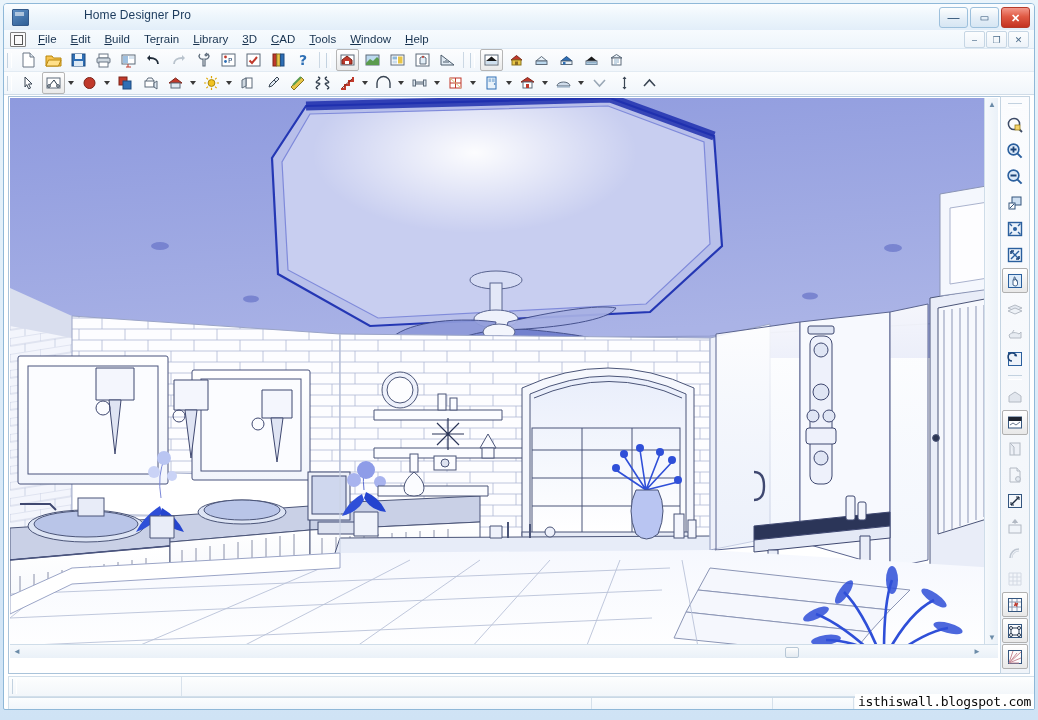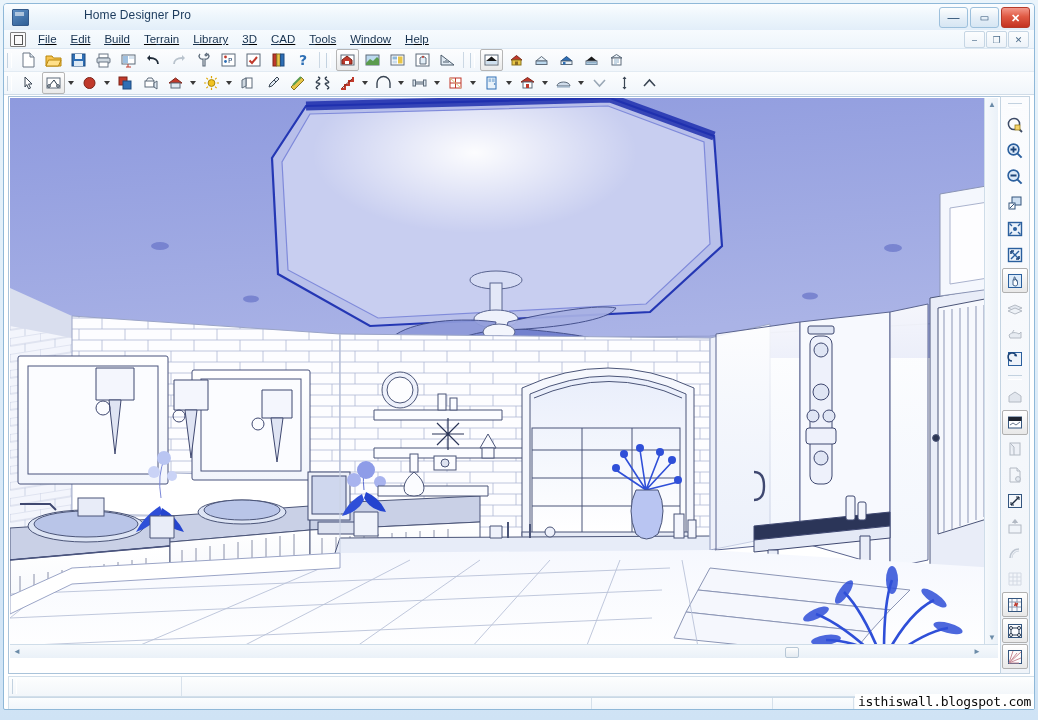--- a/index.html
+++ b/index.html
@@ -53,21 +53,21 @@
   .wb.close{
     border-color:#b43a2a;
     background:linear-gradient(180deg,#f3988a,#e05a44 45%,#c33221);
   }
   .wb.close span{color:#fff;font-weight:bold;font-size:11px;}
   
   .menubar{
     position:absolute;left:0;top:26px;width:100%;height:19px;
     background:linear-gradient(180deg,#f7fbfe,#eef5fb);
     border-bottom:1px solid #dce8f3;
-    display:flex;align-items:center;padding-left:6px;box-sizing:border-box;text-decoration:underline;
+    display:flex;align-items:center;padding-left:6px;box-sizing:border-box;
   }
   .menu-ico{
     width:14px;height:13px;border:1px solid #7f7f7f;background:#fafafa;
     position:relative;margin-right:5px;border-radius:1px;
   }
   .menu-ico:before{
     content:"";position:absolute;left:3px;top:2px;width:7px;height:8px;
     border:1px solid #555;
   }
   .mi{

